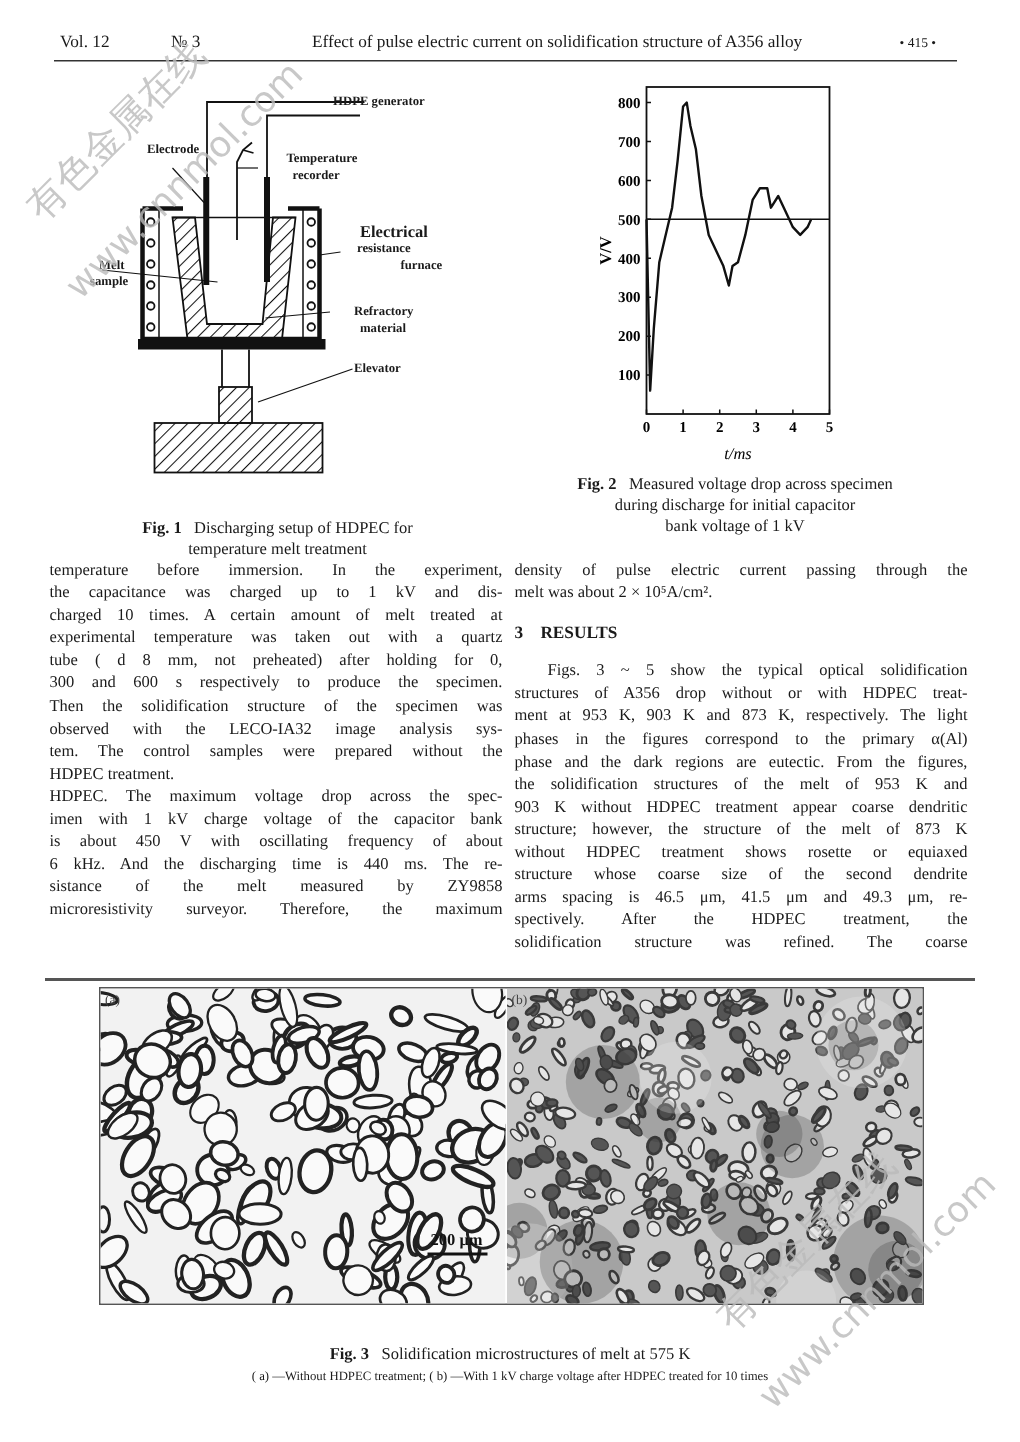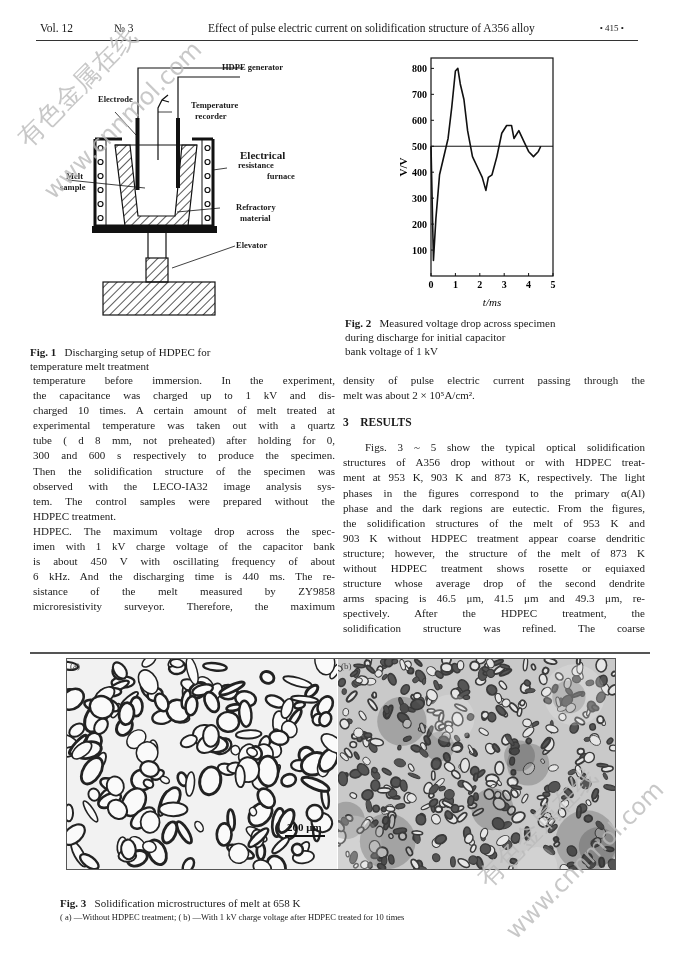--- a/index.html
+++ b/index.html
@@ -3,21 +3,21 @@
 <meta charset="utf-8">
 <style>
   html,body{margin:0;padding:0;background:#fff;}
   body{width:680px;height:961px;position:relative;overflow:hidden;font-family:"Liberation Serif","DejaVu Serif",serif;color:#1a1a1a;}
   .abs{position:absolute;}
   .header{left:36px;top:18px;width:602px;height:22px;border-bottom:1.5px solid #333;font-size:11.5px;}
   .header .vol{position:absolute;left:4px;top:4px;}
   .header .num{position:absolute;left:78px;top:4px;}
   .header .title{position:absolute;left:138px;top:4px;margin-left:34px;}
   .header .page{position:absolute;right:14px;top:5px;font-size:9px;}
-  .caption{text-align:left;font-size:11px;line-height:14px;}
+  .caption{text-align:center;font-size:11px;line-height:14px;}
   .caption b{font-weight:bold;}
   .para{font-size:11px;line-height:15.1px;text-align:justify;text-align-last:justify;}
   .para p{margin:0;}
   .para .last{text-align-last:left;}
   .section{font-size:11.5px;font-weight:bold;}
   .micro{left:66px;top:658px;width:548px;height:210px;border:1px solid #555;overflow:hidden;}
   .micro .half{position:absolute;top:0;height:210px;}
   .scale{position:absolute;font-size:11px;font-weight:bold;color:#111;}
   .wm{position:absolute;color:#bbb;font-family:"DejaVu Sans",sans-serif;transform-origin:left top;white-space:nowrap;opacity:.8;}
   .fig3cap .sub{font-size:8.5px;}
@@ -184,21 +184,21 @@
   <div id="rc-p1">
       <p style="text-indent: 2em;">Figs. 3 ~ 5 show the typical optical solidification</p>
       <p>structures of A356 drop without or with HDPEC treat-</p>
       <p>ment at 953 K, 903 K and 873 K, respectively. The light</p>
       <p>phases in the figures correspond to the primary α(Al)</p>
       <p>phase and the dark regions are eutectic. From the figures,</p>
       <p>the solidification structures of the melt of 953 K and</p>
       <p>903 K without HDPEC treatment appear coarse dendritic</p>
       <p>structure; however, the structure of the melt of 873 K</p>
       <p>without HDPEC treatment shows rosette or equiaxed</p>
-      <p>structure whose average drop of the second dendrite</p>
+      <p>structure whose coarse size of the second dendrite</p>
       <p>arms spacing is 46.5 μm, 41.5 μm and 49.3 μm, re-</p>
       <p>spectively. After the HDPEC treatment, the</p>
       <p>solidification structure was refined. The coarse</p>
     </div>
 </div>
 
 <div class="abs" style="left:30px;top:652px;width:620px;height:2px;background:#555;"></div>
 
 <div class="abs micro">
   <svg id="microA" class="half" style="left:0;" width="270" height="210">
@@ -811,20 +811,20 @@
       <circle cx="260.12730646325616" cy="187.50016101985247" r="19.32522321181615" fill="#333" opacity="0.25"></circle>
       <circle cx="112.46121256819983" cy="59.44128873732001" r="23.989472634154126" fill="#eee" opacity="0.25"></circle>
     </svg>
   <span class="abs" style="left:3px;top:2px;font-size:9px;color:#444;">(a)</span>
   <span class="abs" style="left:274px;top:2px;font-size:9px;color:#444;">(b)</span>
   <div class="abs" style="left:218px;top:176px;width:40px;border-top:2px solid #111;"></div>
   <span class="scale" style="left:220px;top:162px;">200 μm</span>
 </div>
 
 <div class="abs caption fig3cap" style="left:60px;top:896px;width:560px;">
-  <div><b>Fig. 3</b>&nbsp;&nbsp;&nbsp;<span>Solidification microstructures of melt at 658 K</span></div>
+  <div><b>Fig. 3</b>&nbsp;&nbsp;&nbsp;<span>Solidification microstructures of melt at 575 K</span></div>
   <div class="sub">( a) —Without HDPEC treatment; ( b) —With 1 kV charge voltage after HDPEC treated for 10 times</div>
 </div>
 
 <div class="wm" style="left:10px;top:130px;font-size:26px;transform:rotate(-45deg);">有色金属在线</div>
 <div class="wm" style="left:38px;top:185px;font-size:24px;transform:rotate(-45deg);">www.cnnmol.com</div>
 <div class="wm" style="left:470px;top:870px;font-size:26px;transform:rotate(-45deg);">有色金属在线</div>
 <div class="wm" style="left:500px;top:925px;font-size:24px;transform:rotate(-45deg);">www.cnnmol.com</div>
 
 </body></html>

